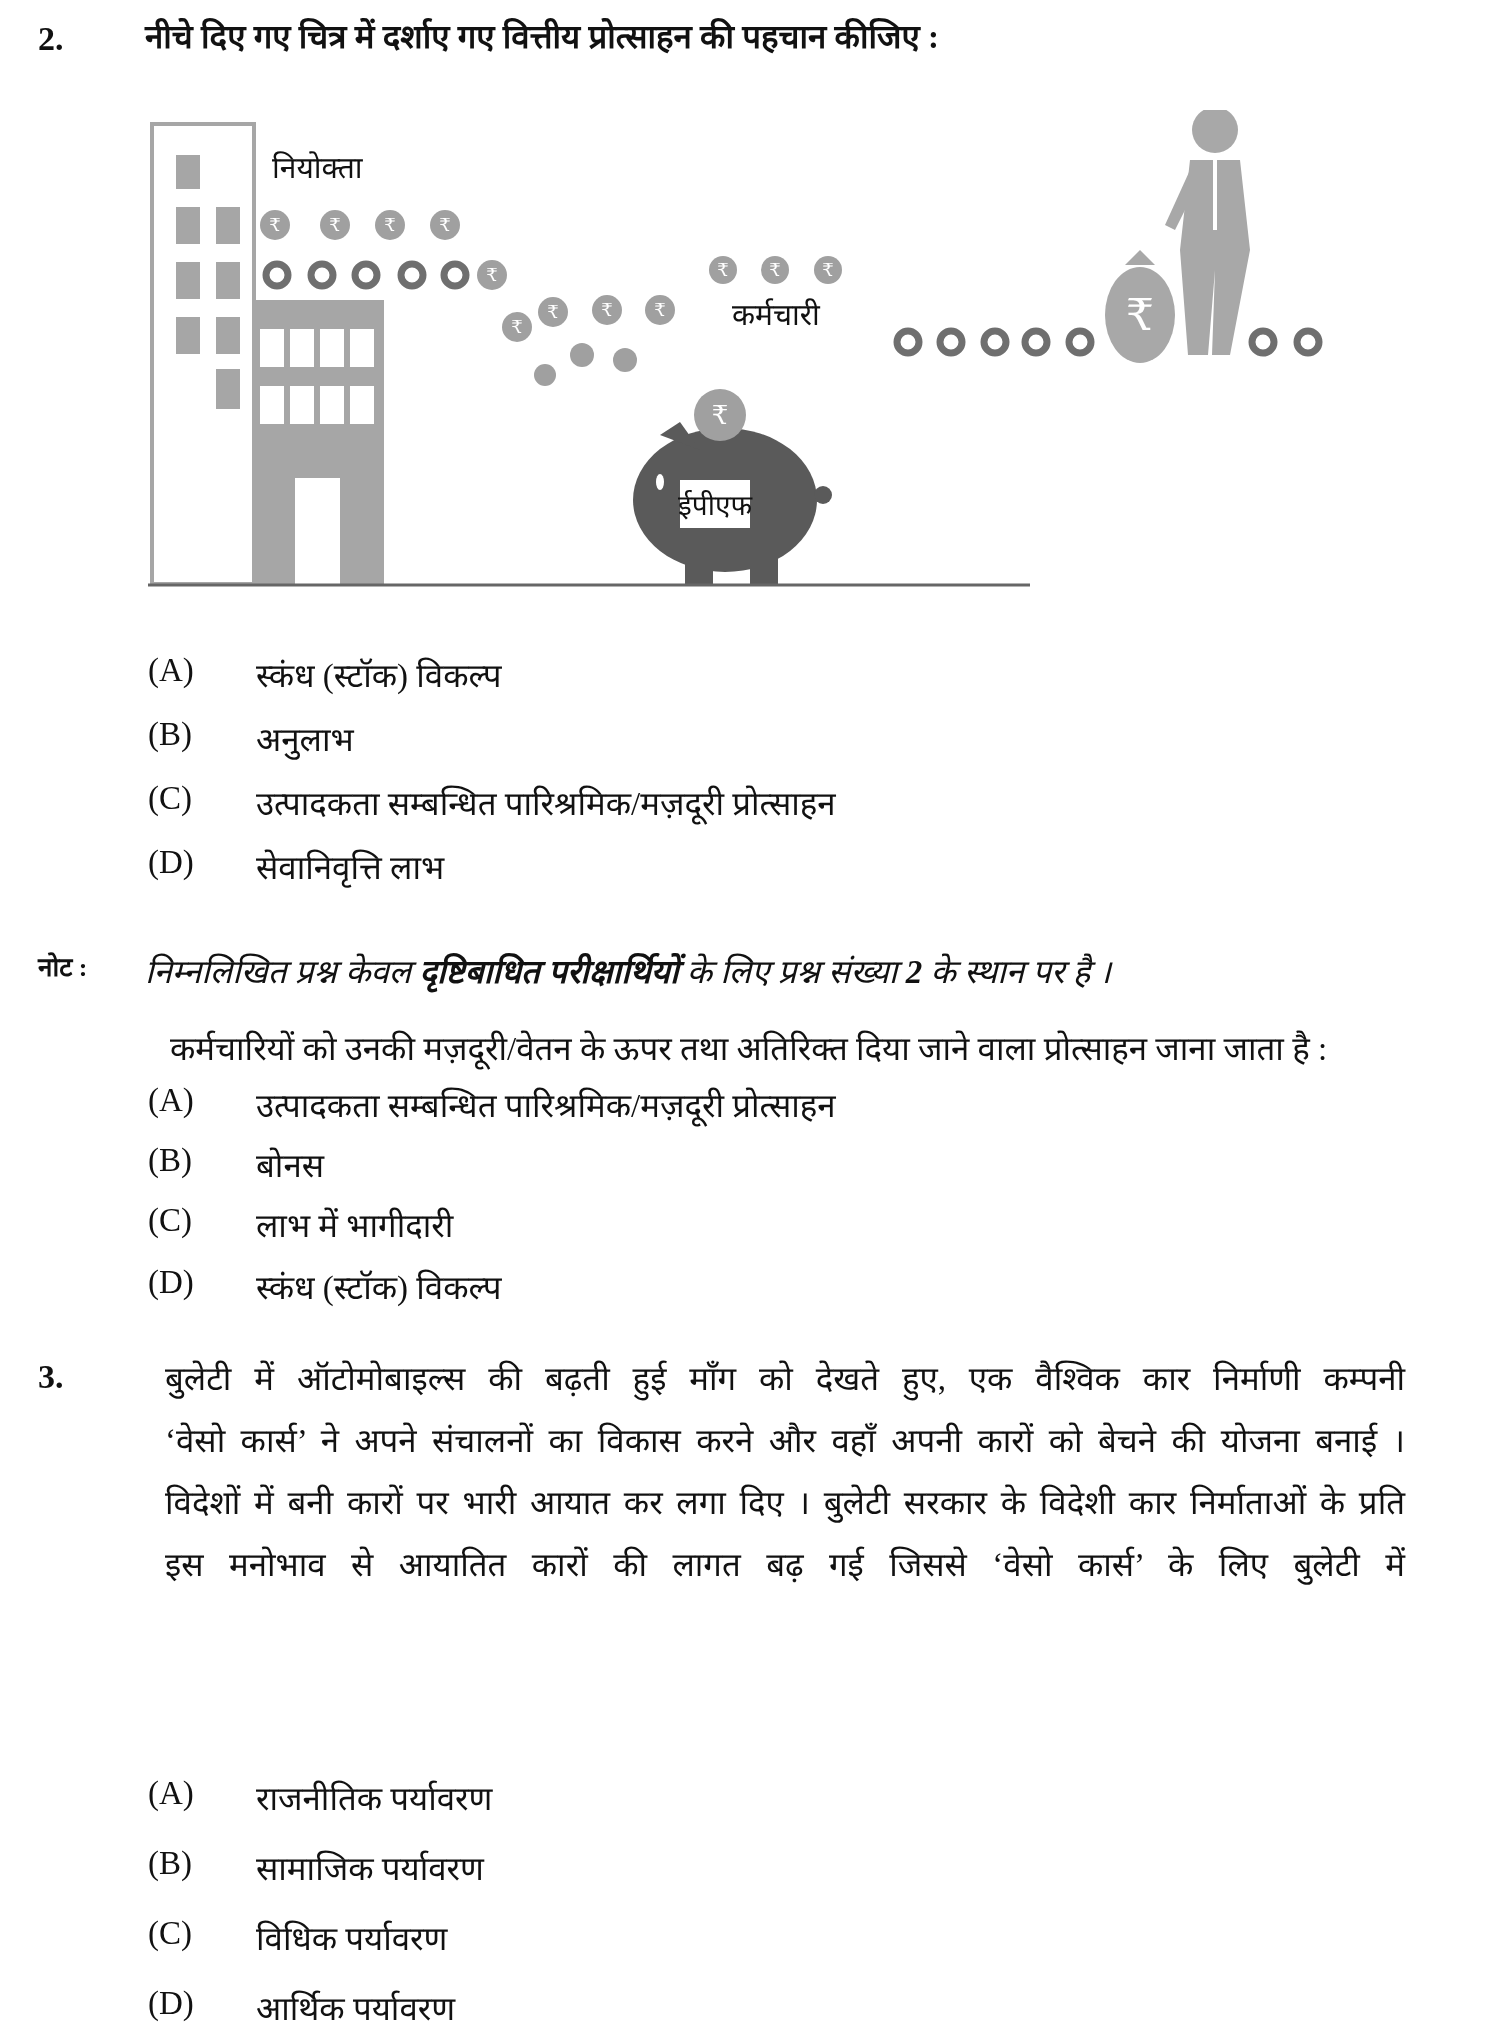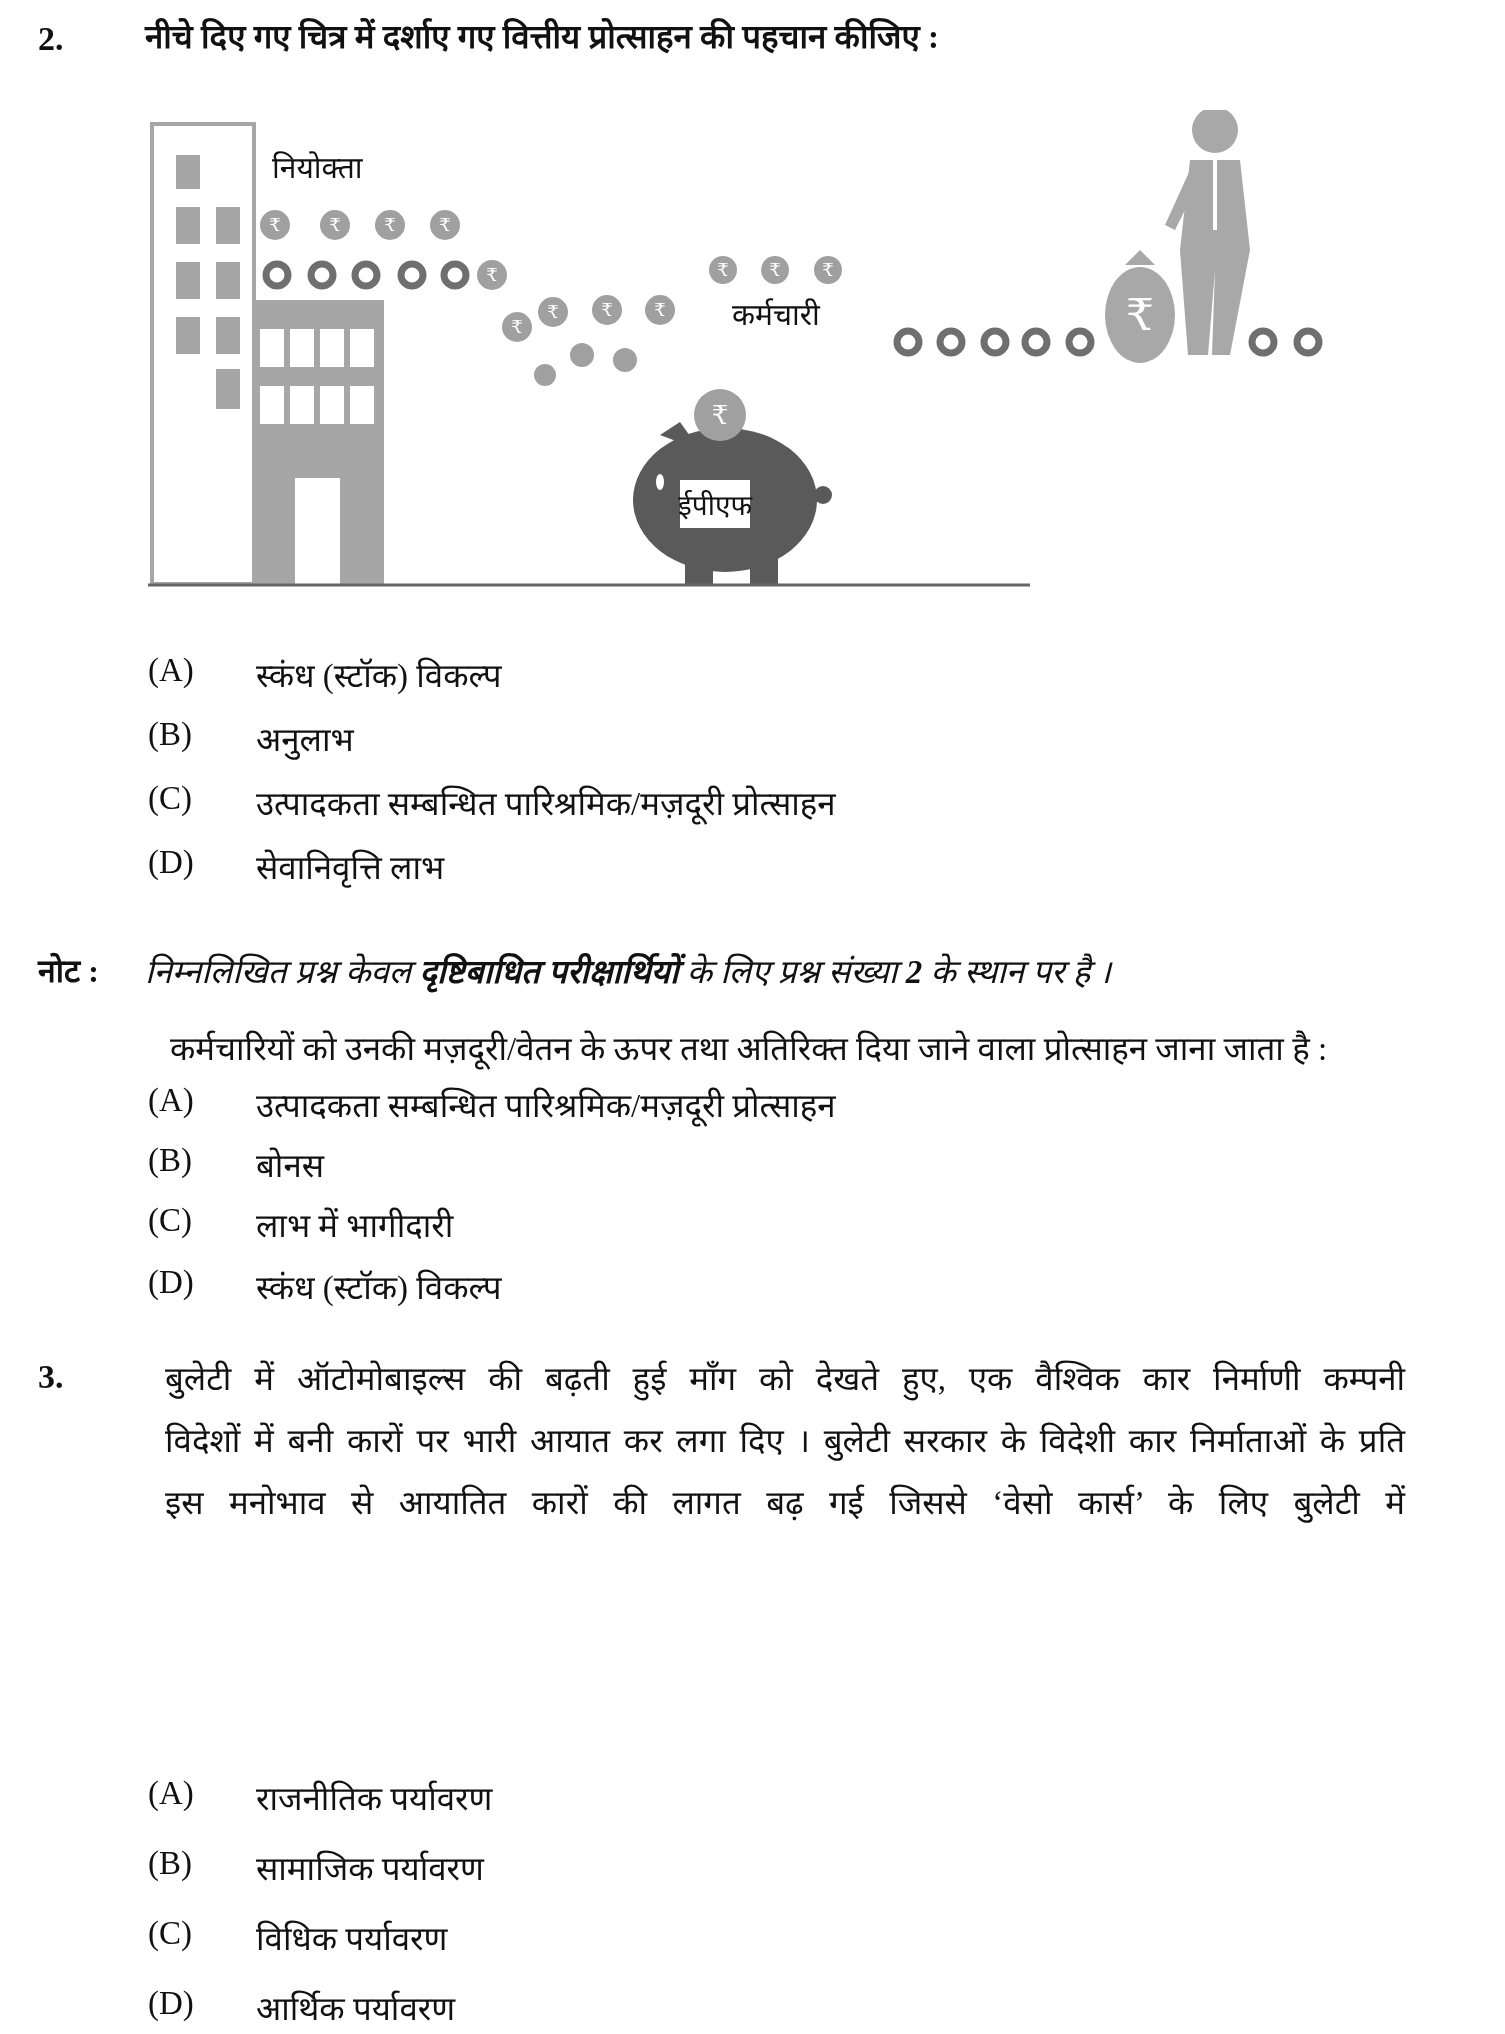--- a/index.html
+++ b/index.html
@@ -5,21 +5,21 @@
   html, body { margin:0; padding:0; background:#ffffff; }
   body {
     width:1505px; height:2034px; position:relative; overflow:hidden;
     font-family:"Liberation Serif","DejaVu Serif",serif; color:#111;
   }
   .abs { position:absolute; }
   .qnum { font-weight:bold; font-size:34px; }
   .qtext { font-size:33px; line-height:1.2; white-space:nowrap; }
   .opt { position:absolute; font-size:33px; white-space:nowrap; display:flex; }
   .opt .lbl { width:108px; display:inline-block; }
-  .note-label { font-weight:bold; font-size:32px; }
+  .note-label { font-weight:bold; font-size:26px; }
   .note-text { font-style:italic; font-size:33px; white-space:nowrap; }
   .note-text b { font-style:italic; }
   .para { font-size:33px; line-height:62px; text-align:justify; }
   .para .line { display:block; text-align:justify; text-align-last:justify; height:62px; white-space:nowrap; }
   .para .line.last { text-align-last:left; }
   svg text { font-family:"Liberation Serif","DejaVu Serif",serif; }
 </style>
 </head>
 <body>
 
@@ -167,20 +167,21 @@
   <span>लाभ में भागीदारी</span>
 </div>
 <div class="opt" style="left:148px;top:1264px;">
   <span class="lbl">(D)</span>
   <span>स्कंध (स्टॉक) विकल्प</span>
 </div>
 
 <div class="abs qnum" style="left:38px;top:1358px;">3.</div>
 <div class="abs para" style="left:145px;top:1348px;width:1240px;margin-left:20px;">
   <span class="line">बुलेटी में ऑटोमोबाइल्स की बढ़ती हुई माँग को देखते हुए, एक वैश्विक कार निर्माणी कम्पनी</span>
+  <span class="line">‘वेसो कार्स’ ने अपने संचालनों का विकास करने और वहाँ अपनी कारों को बेचने की योजना बनाई ।</span>
   <span class="line">विदेशों में बनी कारों पर भारी आयात कर लगा दिए । बुलेटी सरकार के विदेशी कार निर्माताओं के प्रति</span>
   <span class="line">इस मनोभाव से आयातित कारों की लागत बढ़ गई जिससे ‘वेसो कार्स’ के लिए बुलेटी में</span>
 </div>
 
 <div class="opt" style="left:148px;top:1775px;">
   <span class="lbl">(A)</span>
   <span>राजनीतिक पर्यावरण</span>
 </div>
 <div class="opt" style="left:148px;top:1845px;">
   <span class="lbl">(B)</span>

